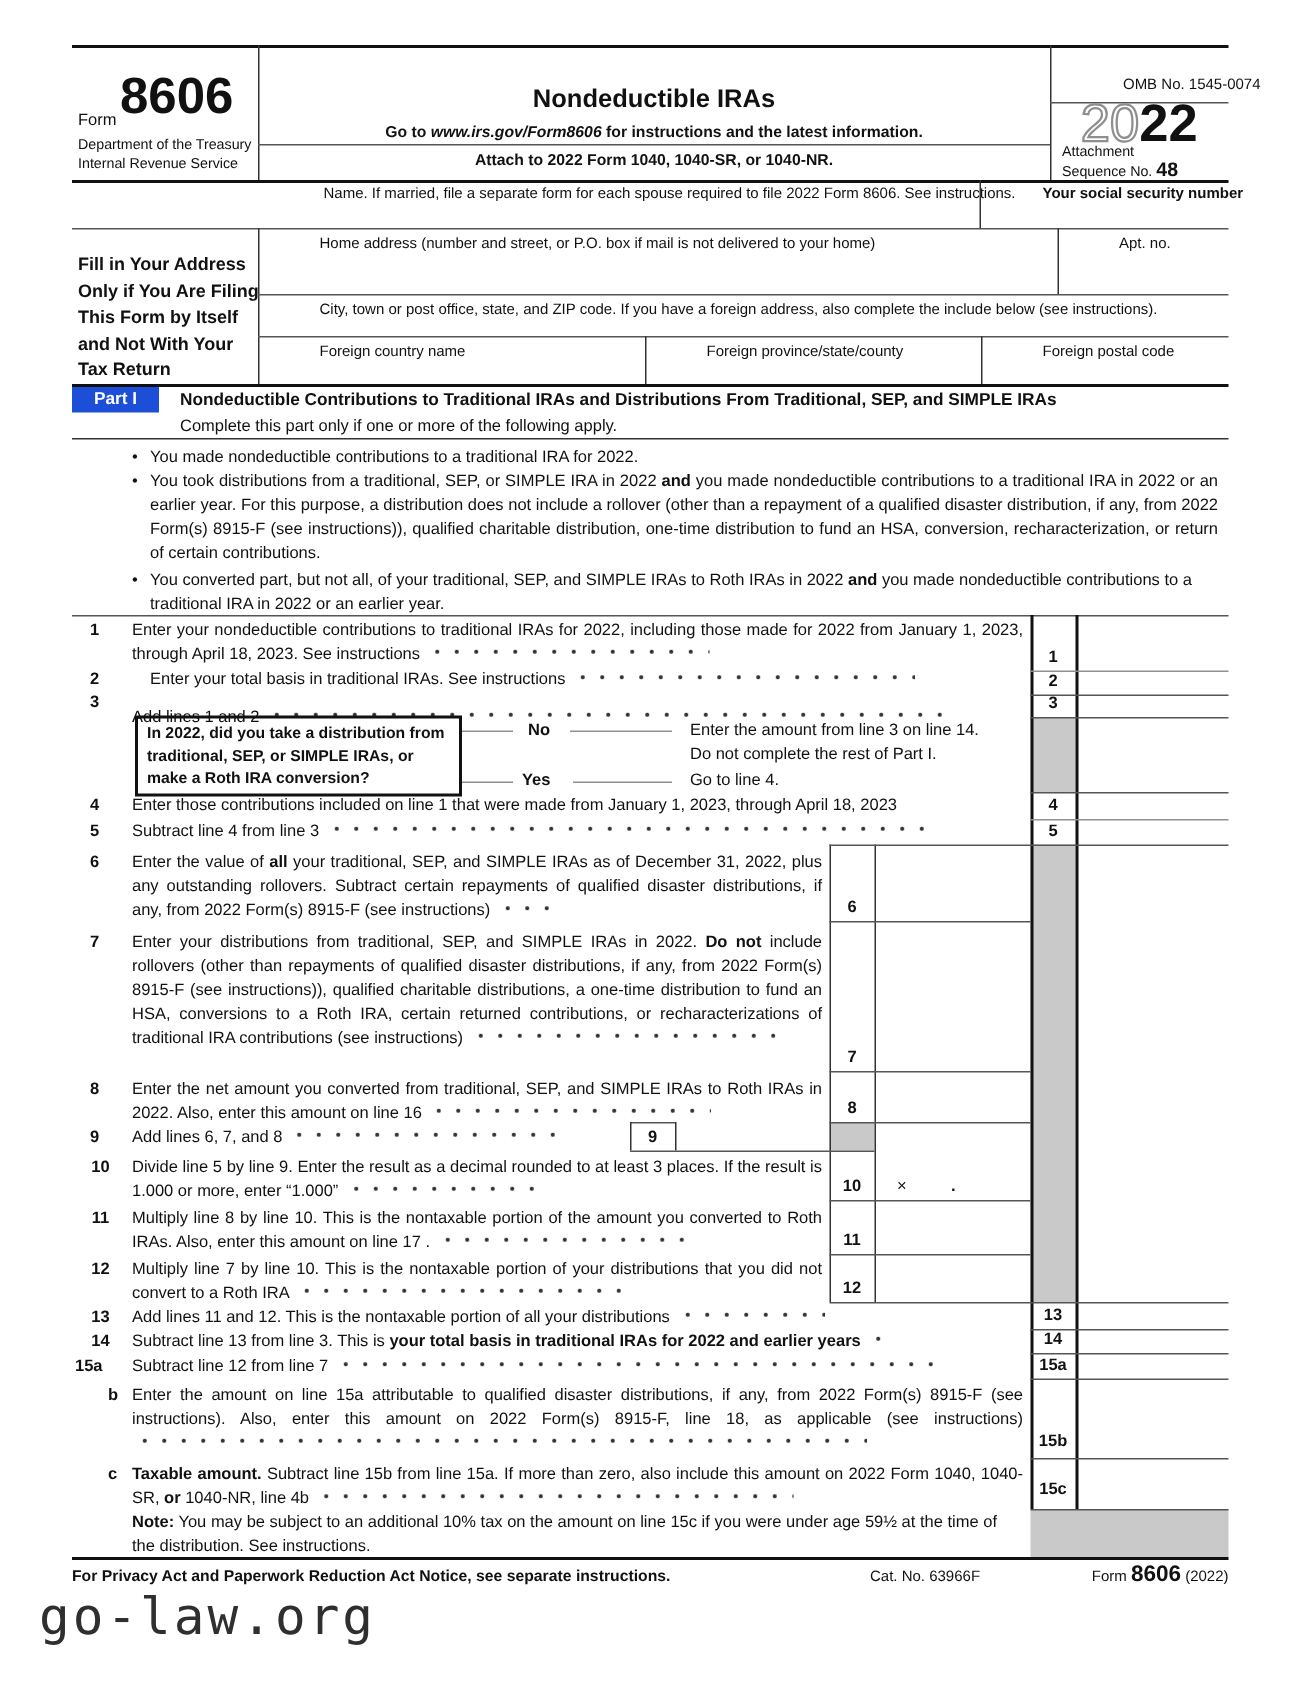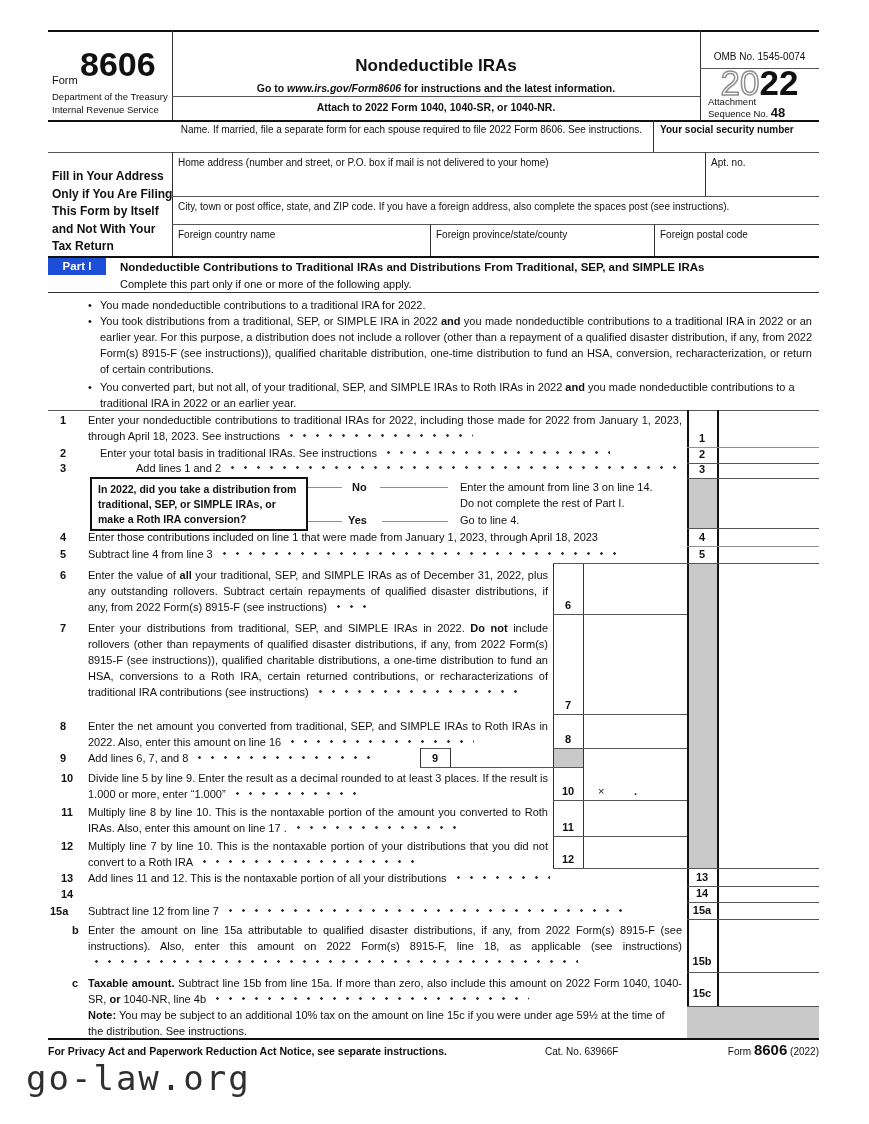--- a/index.html
+++ b/index.html
@@ -2,21 +2,21 @@
 <html><head>
 <meta charset="utf-8">
 <style>
   html,body{margin:0;padding:0;background:#fff;}
   .page{position:relative;width:869px;height:1124px;background:#fff;font-family:"Liberation Sans",sans-serif;color:#111;overflow:hidden;}
   .t{position:absolute;font-size:11px;line-height:16px;color:#111;}
   .b{font-weight:bold;}
   .i{font-style:italic;}
   .ctr{text-align:center;}
   .just{text-align:justify;}
-  .s10{font-size:10px;line-height:13px;}
+  .s10{font-size:10px;line-height:13px;padding-left:35px;}
   .s95{font-size:9.5px;line-height:12px;}
   .hl{position:absolute;height:1px;background:#555;}
   .hlt{position:absolute;height:2px;background:#111;}
   .hlg{position:absolute;height:1px;background:#909090;}
   .vl{position:absolute;width:2px;background:#111;}
   .vlt{position:absolute;width:1px;background:#333;}
   .shade{position:absolute;background:#c9c9c9;}
   .cell{position:absolute;}
   .leader{display:inline-block;height:9px;background-image:radial-gradient(circle,#333 1.2px,transparent 1.5px);background-size:13px 9px;background-position:2px 65%;background-repeat:repeat-x;}
   .bullet::before{content:"•";position:absolute;left:-12px;}
@@ -62,21 +62,21 @@
   <div class="vlt" style="left:172px;top:152px;height:104px;"></div>
   <div class="t b" style="left:52px;top:168px;width:122px;font-size:12px;line-height:17.5px;">Fill in Your Address Only if You Are Filing This Form by Itself and Not With Your Tax Return</div>
 
   <div class="t s10" style="left:178px;top:156px;width:520px;">Home address (number and street, or P.O. box if mail is not delivered to your home)</div>
   <div class="vlt" style="left:705px;top:152px;height:44px;"></div>
   <div class="t s10" style="left:711px;top:156px;">Apt. no.</div>
   <div class="cell" style="left:172px;top:168px;width:533px;height:28px;"></div>
   <div class="cell" style="left:705px;top:168px;width:114px;height:28px;"></div>
   <div class="hl" style="left:172px;top:196px;width:647px;"></div>
 
-  <div class="t s10" style="left:178px;top:200px;width:630px;">City, town or post office, state, and ZIP code. If you have a foreign address, also complete the spaces post (see instructions).</div>
+  <div class="t s10" style="left:178px;top:200px;width:630px;">City, town or post office, state, and ZIP code. If you have a foreign address, also complete the include below (see instructions).</div>
   <div class="cell" style="left:172px;top:210px;width:647px;height:14px;"></div>
   <div class="hl" style="left:172px;top:224px;width:647px;"></div>
 
   <div class="vlt" style="left:430px;top:224px;height:32px;"></div>
   <div class="vlt" style="left:654px;top:224px;height:32px;"></div>
   <div class="t s10" style="left:178px;top:228px;">Foreign country name</div>
   <div class="t s10" style="left:436px;top:228px;">Foreign province/state/county</div>
   <div class="t s10" style="left:660px;top:228px;">Foreign postal code</div>
   <div class="cell" style="left:172px;top:238px;width:258px;height:18px;"></div>
   <div class="cell" style="left:430px;top:238px;width:224px;height:18px;"></div>
@@ -130,21 +130,21 @@
   <div class="t just" style="left:88px;top:412px;width:594px;"><span>Enter your nondeductible contributions to traditional IRAs for 2022, including those made for 2022 from January 1, 2023, through April 18, 2023. See instructions</span> <span class="leader" style="width:190px;"></span></div>
   <div class="num" style="left:687px;top:430px;">1</div>
   <div class="cell" style="left:717px;top:410px;width:102px;height:37px;"></div>
 
   <div class="mnum" style="left:60px;top:445px;">2</div>
   <div class="t" style="left:88px;top:445px;width:594px;white-space:nowrap;margin-left:12px;"><span>Enter your total basis in traditional IRAs. See instructions</span> <span class="leader" style="width:230px;"></span></div>
   <div class="num" style="left:687px;top:446px;">2</div>
   <div class="cell" style="left:717px;top:447px;width:102px;height:16px;"></div>
 
   <div class="mnum" style="left:60px;top:460px;">3</div>
-  <div class="t" style="left:88px;top:460px;width:594px;white-space:nowrap;margin-left:48px;"><span>Add lines 1 and 2</span> <span class="leader" style="width:460px;"></span></div>
+  <div class="t" style="left:88px;top:470px;width:594px;white-space:nowrap;"><span>Add lines 1 and 2</span> <span class="leader" style="width:460px;"></span></div>
   <div class="num" style="left:687px;top:461px;">3</div>
   <div class="cell" style="left:717px;top:463px;width:102px;height:15px;"></div>
 
   <div class="branchbox">
     <div class="b" style="padding:3px 6px;font-size:10.5px;line-height:15px;">In 2022, did you take a distribution from traditional, SEP, or SIMPLE IRAs, or make a Roth IRA conversion?</div>
   </div>
   <div class="hlg" style="left:308px;top:487px;width:34px;"></div>
   <div class="t b" style="left:352px;top:479px;">No</div>
   <div class="hlg" style="left:380px;top:487px;width:68px;"></div>
   <div class="t" style="left:460px;top:479px;">Enter the amount from line 3 on line 14.</div>
@@ -200,20 +200,21 @@
   <div class="t just" style="left:88px;top:838px;width:460px;"><span>Multiply line 7 by line 10. This is the nontaxable portion of your distributions that you did not convert to a Roth IRA</span> <span class="leader" style="width:220px;"></span></div>
   <div class="num" style="left:553px;top:851px;">12</div>
   <div class="cell" style="left:583px;top:836px;width:104px;height:32px;"></div>
 
   <div class="mnum" style="left:55px;top:870px;width:24px;text-align:center;">13</div>
   <div class="t" style="left:88px;top:870px;white-space:nowrap;"><span>Add lines 11 and 12. This is the nontaxable portion of all your distributions</span> <span class="leader" style="width:100px;"></span></div>
   <div class="num" style="left:687px;top:869px;">13</div>
   <div class="cell" style="left:717px;top:868px;width:102px;height:18px;"></div>
 
   <div class="mnum" style="left:55px;top:886px;width:24px;text-align:center;">14</div>
+  <div class="t" style="left:88px;top:886px;white-space:nowrap;"><span>Subtract line 13 from line 3. This is </span><span class="b">your total basis in traditional IRAs for 2022 and earlier years</span> <span class="leader" style="width:16px;"></span></div>
   <div class="num" style="left:687px;top:885px;">14</div>
   <div class="cell" style="left:717px;top:886px;width:102px;height:16px;"></div>
 
   <div class="mnum" style="left:50px;top:903px;">15a</div>
   <div class="t" style="left:88px;top:903px;white-space:nowrap;"><span>Subtract line 12 from line 7</span> <span class="leader" style="width:410px;"></span></div>
   <div class="num" style="left:687px;top:902px;">15a</div>
   <div class="cell" style="left:717px;top:902px;width:102px;height:17px;"></div>
 
   <div class="mnum" style="left:72px;top:922px;">b</div>
   <div class="t just" style="left:88px;top:922px;width:594px;"><span>Enter the amount on line 15a attributable to qualified disaster distributions, if any, from 2022 Form(s) 8915-F (see instructions). Also, enter this amount on 2022 Form(s) 8915-F, line 18, as applicable (see instructions)</span> <span class="leader" style="width:490px;"></span></div>

